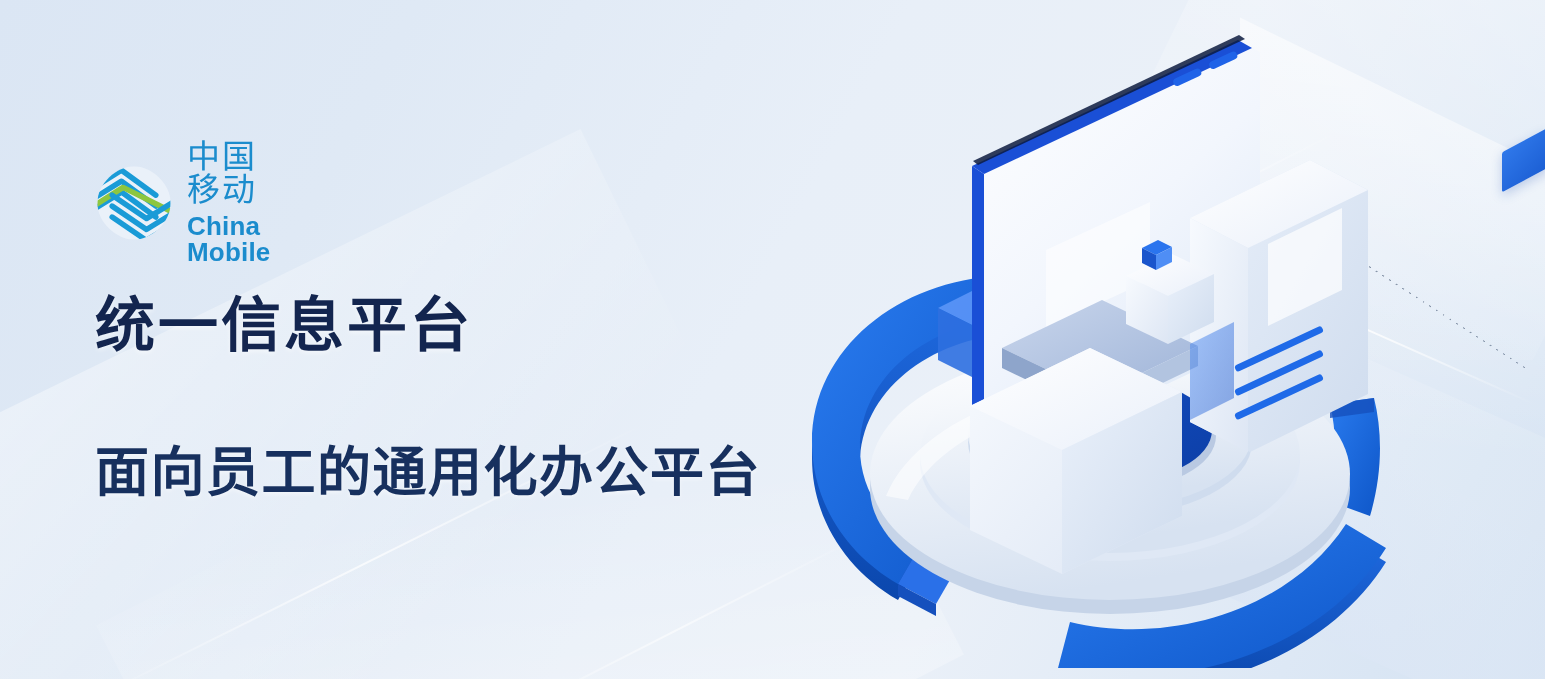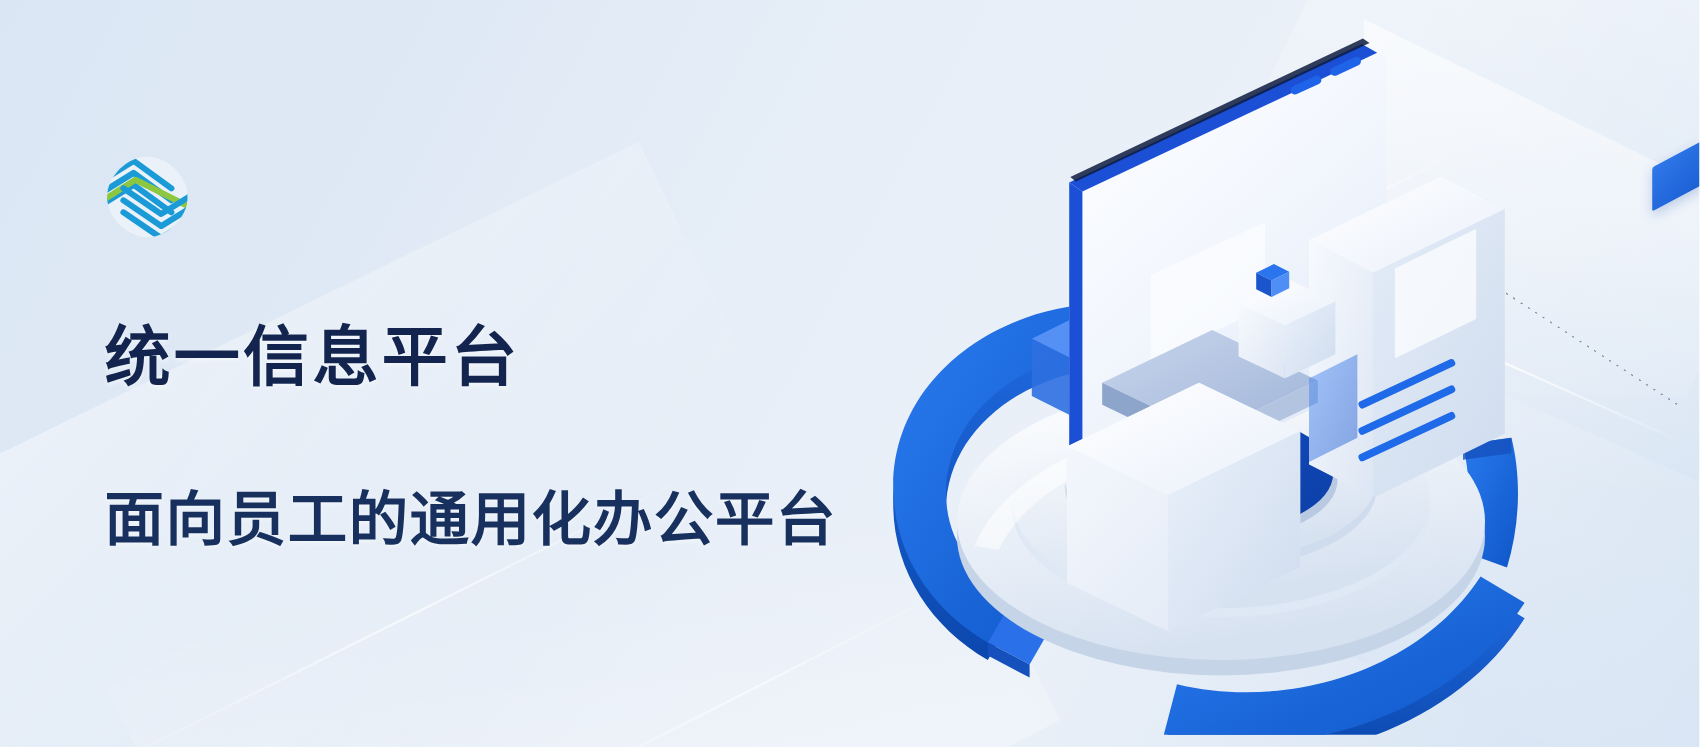--- a/index.html
+++ b/index.html
@@ -186,20 +186,24 @@
             <path d="M-8 62 L34 36 L78 68" fill="none" stroke="#1a9bd7" stroke-width="7" stroke-linecap="round" stroke-linejoin="round"></path>
 
             <path d="M-8 58 L36 30 L108 66" fill="none" stroke="#8dc63f" stroke-width="7" stroke-linecap="round" stroke-linejoin="round"></path>
 
             <path d="M22 40 L66 70 L108 44" fill="none" stroke="#1a9bd7" stroke-width="7" stroke-linecap="round" stroke-linejoin="round"></path>
             <path d="M22 54 L66 84 L108 58" fill="none" stroke="#1a9bd7" stroke-width="7" stroke-linecap="round" stroke-linejoin="round"></path>
             <path d="M22 68 L66 98 L108 72" fill="none" stroke="#1a9bd7" stroke-width="7" stroke-linecap="round" stroke-linejoin="round"></path>
           </g>
         </svg>
       </span>
+      <span class="logo-text">
+        <span class="logo-cn">中国移动</span>
+        <span class="logo-en">China Mobile</span>
+      </span>
     </div>
 
     <h1 class="headline">统一信息平台</h1>
     <h2 class="subheadline">面向员工的通用化办公平台</h2>
   </div>
 
   <div class="illustration">
     <svg viewBox="0 0 640 650" aria-hidden="true">
       <defs>
         <linearGradient id="gWhiteTop" x1="0" y1="0" x2="1" y2="1">

